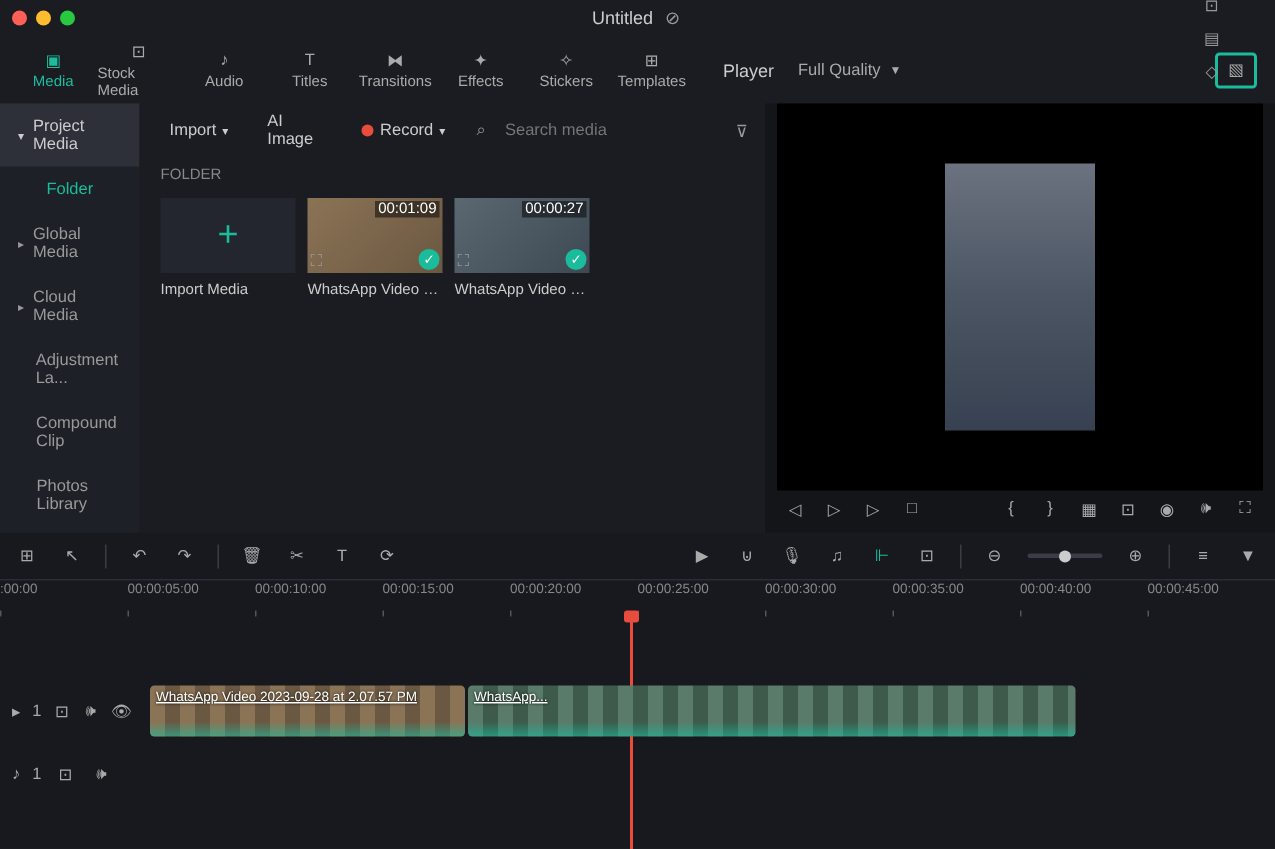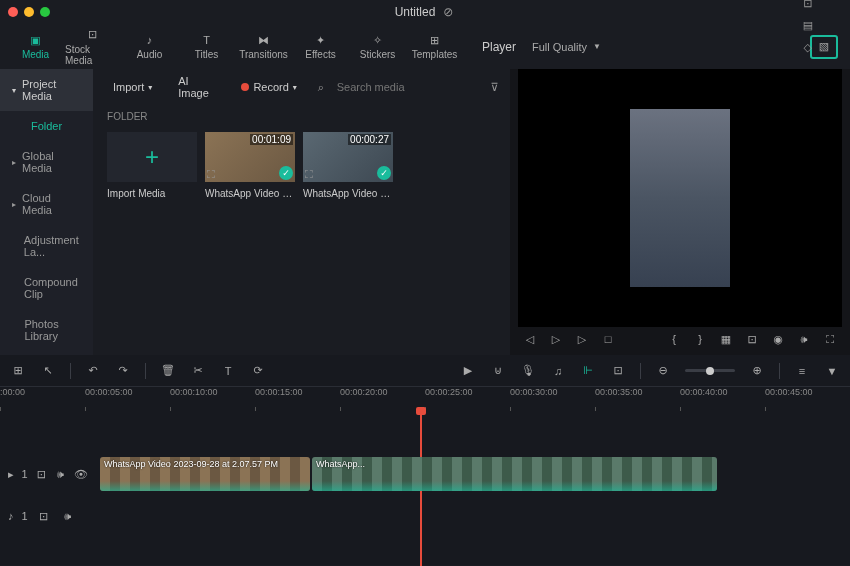--- a/index.html
+++ b/index.html
@@ -67,21 +67,21 @@
 .ruler { height: 24px; display: flex; position: relative; }
 .ruler-tick { flex: 1; font-size: 9px; color: #888; position: relative; }
 .ruler-tick::after { content: ''; position: absolute; left: 0; bottom: 0; width: 1px; height: 4px; background: #555; }
 .tracks { position: relative; padding-left: 100px; }
 .track { height: 38px; display: flex; align-items: center; position: relative; margin-bottom: 4px; }
 .track-head { position: absolute; left: -100px; width: 96px; height: 100%; display: flex; align-items: center; gap: 8px; padding: 0 8px; }
 .clip { position: absolute; height: 34px; border-radius: 3px; overflow: hidden; }
 .clip1 { left: 0; width: 210px; background: repeating-linear-gradient(90deg, #8b7355 0 10px, #6b5842 10px 20px); }
 .clip2 { left: 212px; width: 405px; background: repeating-linear-gradient(90deg, #5a7a6a 0 10px, #3d5a4a 10px 20px); }
 .clip-wave { position: absolute; bottom: 0; left: 0; right: 0; height: 10px; background: linear-gradient(180deg, transparent, rgba(26,188,156,0.6)); }
-.clip-label { position: absolute; top: 2px; left: 4px; font-size: 9px; color: #fff; text-shadow: 0 0 2px #000; }
+.clip-label { position: absolute; top: 2px; left: 4px; font-size: 9px; color: #fff; text-shadow: 0 0 2px #000; text-decoration: underline; }
 .playhead { position: absolute; top: 0; left: 420px; width: 2px; height: 180px; background: #e74c3c; }
 .playhead-top { position: absolute; top: -4px; left: -4px; width: 10px; height: 8px; background: #e74c3c; border-radius: 2px; }
 .splice { position: absolute; top: 56px; left: 415px; width: 14px; height: 18px; background: #e74c3c; border-radius: 7px; display: flex; align-items: center; justify-content: center; color: #fff; font-size: 10px; }
 .chevron { font-size: 8px; }
 </style>
 </head>
 <body>
 
 <div class="titlebar">
   <div class="traffic">

